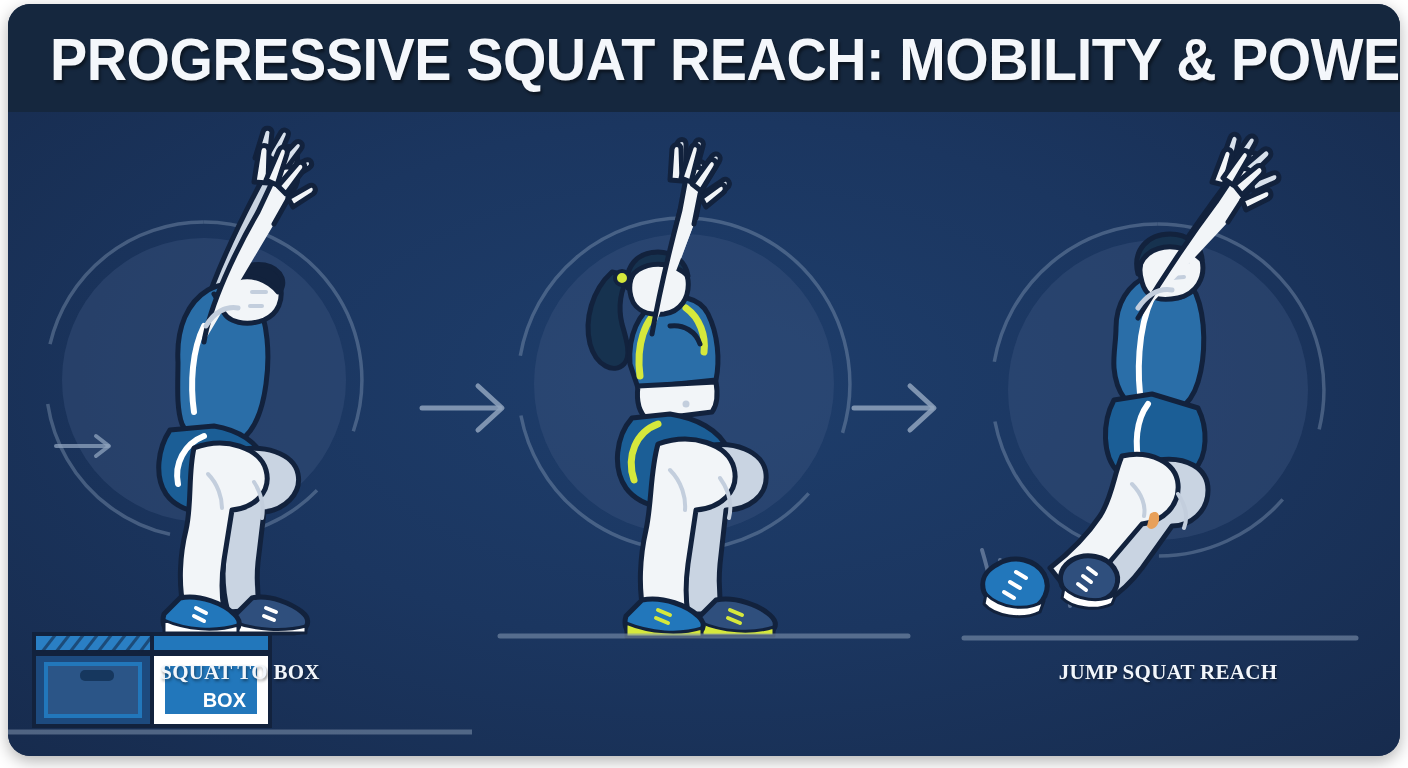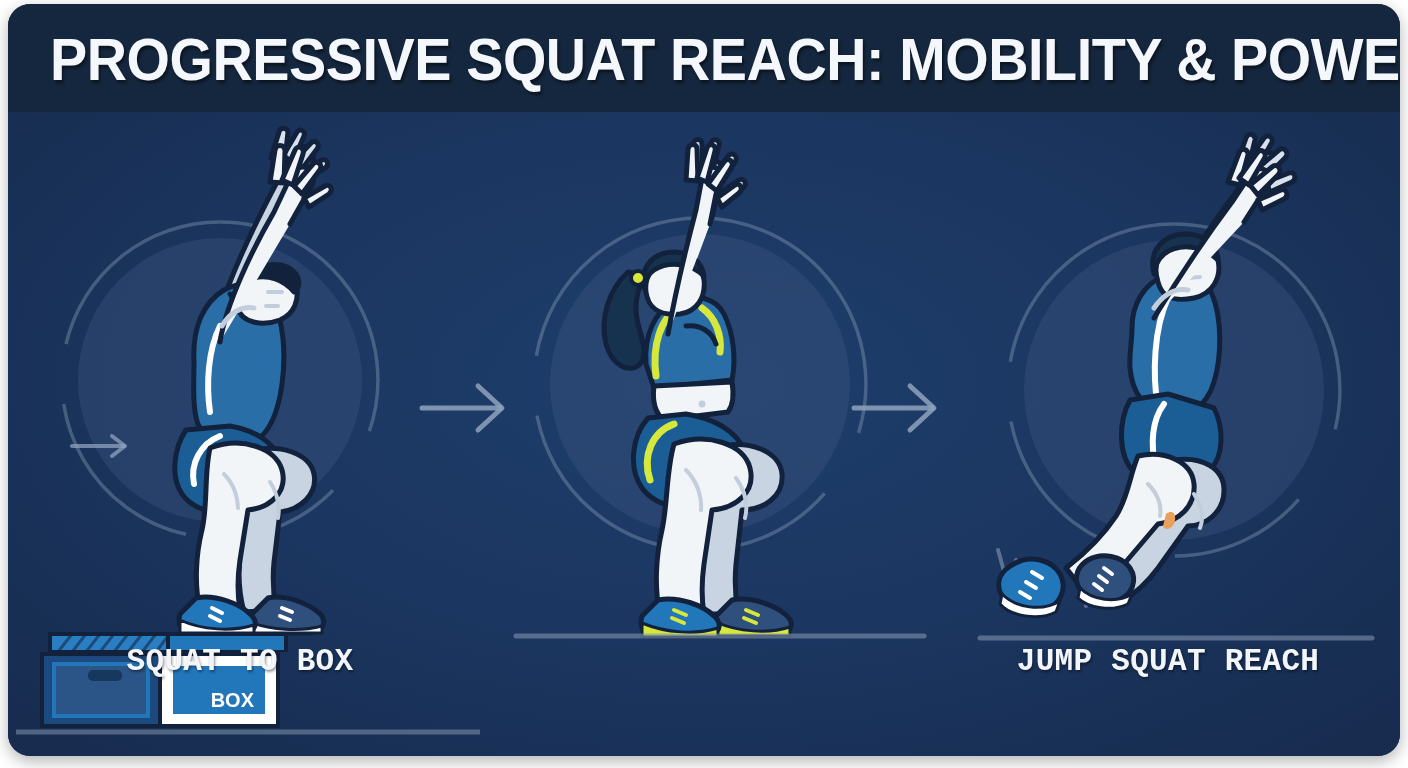--- a/index.html
+++ b/index.html
@@ -59,35 +59,34 @@
     top: 0;
     width: 464px;
     height: 644px;
   }
   #panel-1 { left: 0; }
   #panel-2 { left: 464px; }
   #panel-3 { left: 928px; }
 
   .fig-wrap {
     position: absolute;
-    left: 8px;
+    left: 0;
     top: 0;
     width: 464px;
     height: 540px;
-    padding-left: 8px;
   }
   .caption {
     position: absolute;
     left: 0;
-    top: 532px;
+    top: 548px;
     width: 464px;
     text-align: center;
-    font-family: Liberation Mono, monospace;
+    font-family: Liberation Serif, serif;
     font-weight: bold;
-    font-size: 31px;
+    font-size: 21px;
     letter-spacing: 0.3px;
     color: #f2f6fb;
     text-shadow: 1px 2px 3px rgba(0,0,0,0.45);
   }
   .step-arrow {
     position: absolute;
     top: 258px;
     width: 110px;
     height: 70px;
     z-index: 4;

